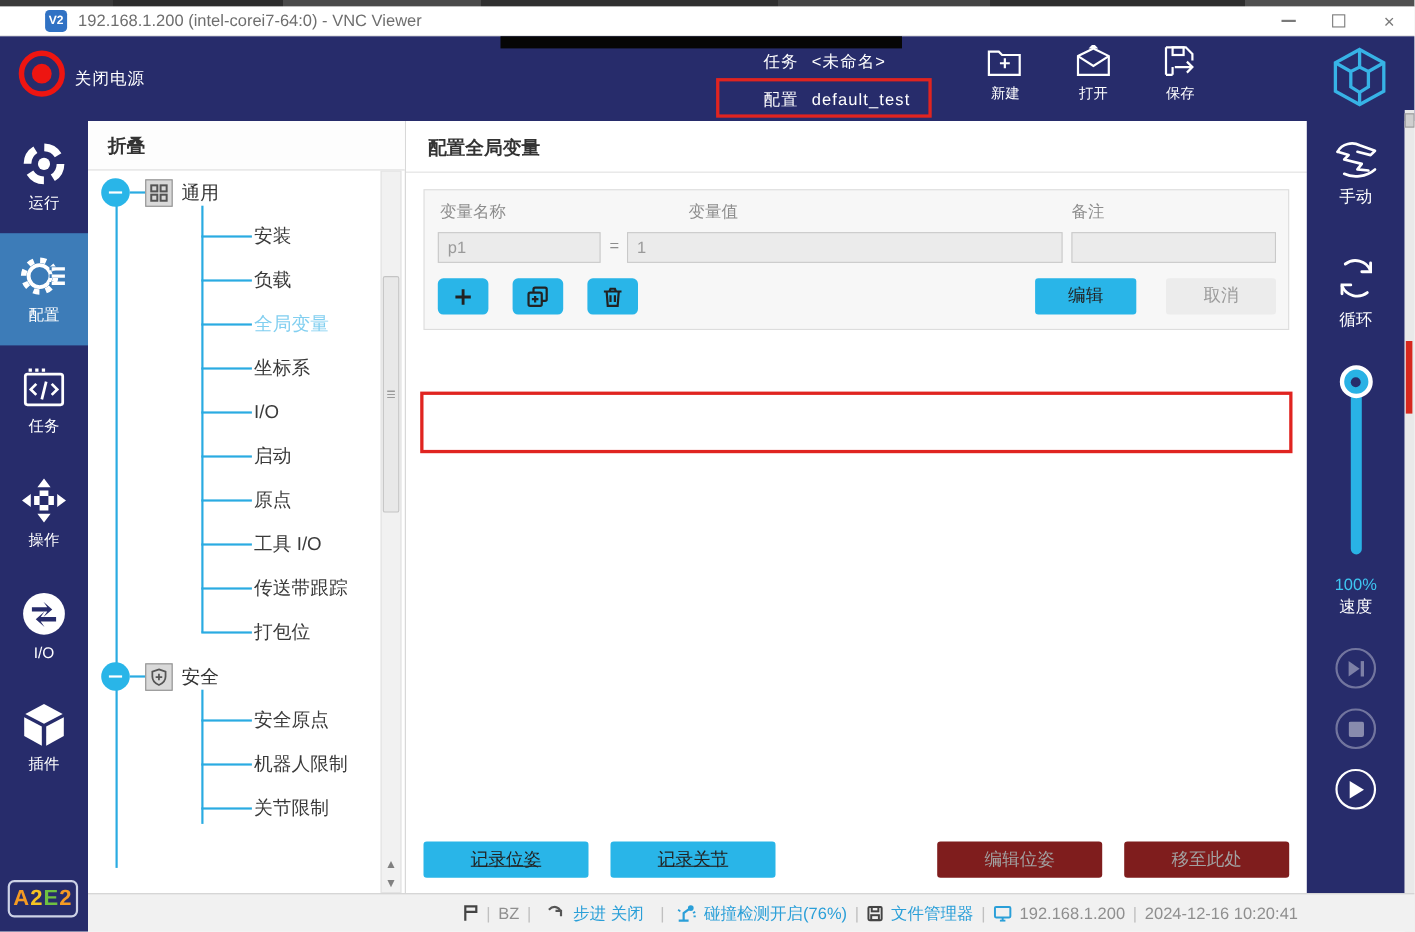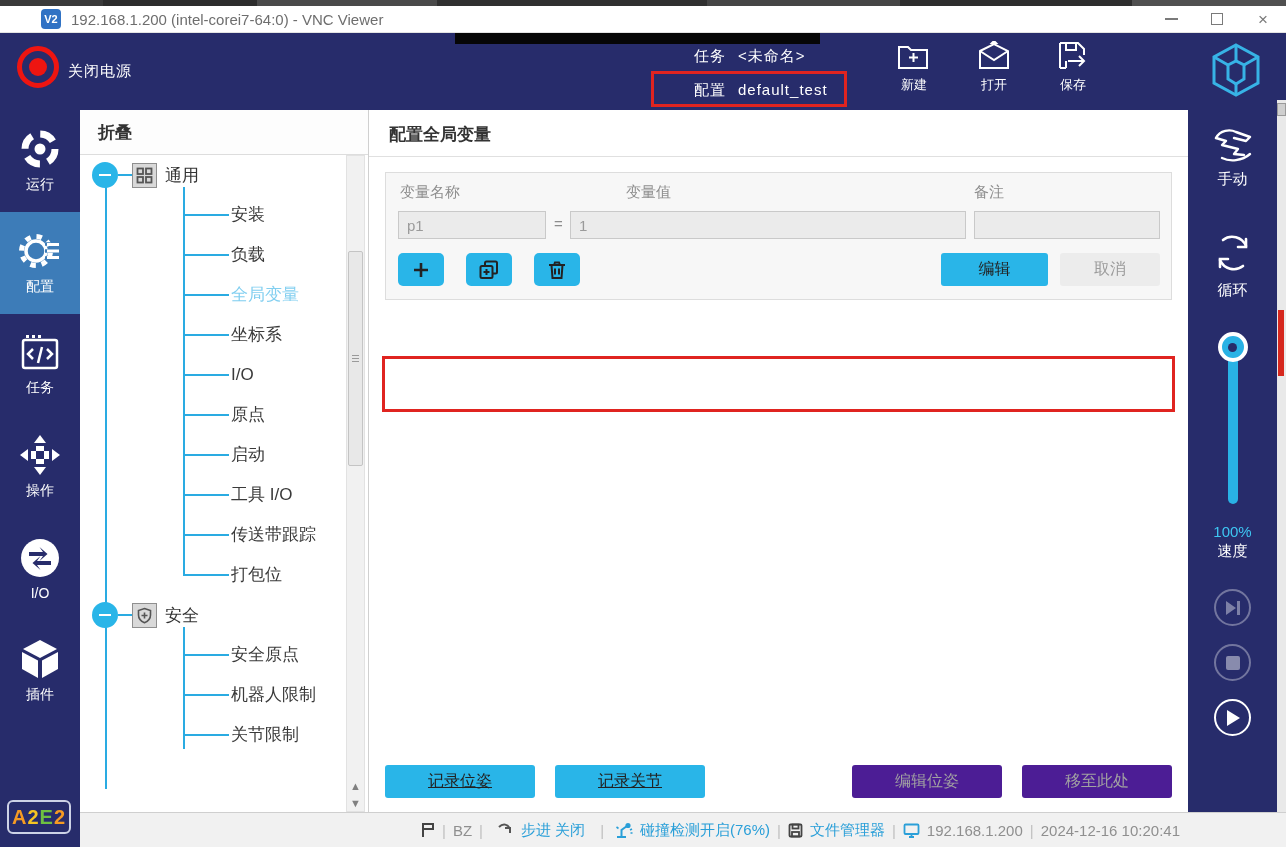--- a/index.html
+++ b/index.html
@@ -107,35 +107,35 @@
     font-family:"Liberation Sans", sans-serif; }
   #input-name { left:12px; width:148px; }
   #equals-sign { position:absolute; left:168px; top:42px; color:#8d8d8d; font-size:15px; }
   #input-value { left:184px; width:396px; }
   #input-note { left:588px; width:186px; }
   .mini-btn { position:absolute; top:80px; width:46px; height:33px; border-radius:5px;
     background:#29b5e8; border:none; display:flex; align-items:center; justify-content:center; }
   #btn-add { left:12px; } #btn-duplicate { left:80px; } #btn-delete { left:148px; }
   .wide-btn { position:absolute; top:80px; height:33px; border:none; border-radius:3px;
     font-size:16px; font-family:"Liberation Sans", sans-serif; }
-  #btn-edit { left:555px; width:107px; background:#29b5e8; color:#222; }
+  #btn-edit { left:555px; width:92px; background:#29b5e8; color:#222; }
   #btn-cancel { left:674px; width:100px; background:#ececec; color:#9b9b9b; }
 
   #var-table { position:absolute; left:16px; top:215px; width:787px; border-collapse:collapse; }
   #var-table th { height:33px; background:#f0f0f0; border:1px solid #d9d9d9;
     font-size:16px; color:#333; font-weight:bold; }
   #var-table td { height:45px; background:#b3ddef; border:1px solid #cfe6f0;
     font-size:16px; color:#222; text-align:center; }
   #row-annotation { position:absolute; left:13px; top:246px; width:793px; height:56px;
     border:3px solid #e02420; pointer-events:none; }
 
   .footer-btn { position:absolute; top:655px; width:150px; height:33px; border:none;
     border-radius:3px; font-size:16px; font-family:"Liberation Sans", sans-serif; }
   .footer-btn.cyan { background:#29b5e8; color:#222;text-decoration:underline; }
-  .footer-btn.gray { background:#4c1d95; color:#a2a2a2; }
+  .footer-btn.gray { background:#7f1d1d; color:#a2a2a2; }
   #btn-record-pose { left:16px; } #btn-record-joint { left:186px; }
   #btn-edit-pose { left:483px; } #btn-move-here { left:653px; }
 
   
   #rightbar { left:1188px; top:110px; width:89px; height:702px; background:#272c6b;
     color:#fff; display:flex; flex-direction:column; align-items:center; }
   .rb-label { font-size:15px; }
   #manual-block { margin-top:18px; display:flex; flex-direction:column; align-items:center; gap:6px; }
   #loop-block { margin-top:42px; display:flex; flex-direction:column; align-items:center; gap:6px; }
   #slider-block { position:relative; margin-top:32px; width:30px; height:175px; }
@@ -336,22 +336,22 @@
             </svg>
           </span>
           <span>通用</span>
         </div>
         <div class="tree-children">
           <div class="tree-child">安装</div>
           <div class="tree-child">负载</div>
           <div class="tree-child selected">全局变量</div>
           <div class="tree-child">坐标系</div>
           <div class="tree-child">I/O</div>
+          <div class="tree-child">启动</div>
           <div class="tree-child">原点</div>
-          <div class="tree-child">启动</div>
           <div class="tree-child">工具 I/O</div>
           <div class="tree-child">传送带跟踪</div>
           <div class="tree-child">打包位</div>
         </div>
 
         <div class="tree-group-header">
           <span class="collapse-dot"></span>
           <span class="h-tick"></span>
           <span class="group-icon">
             <svg width="17" height="17" viewBox="0 0 17 17" fill="none" stroke="#555" stroke-width="1.6">

